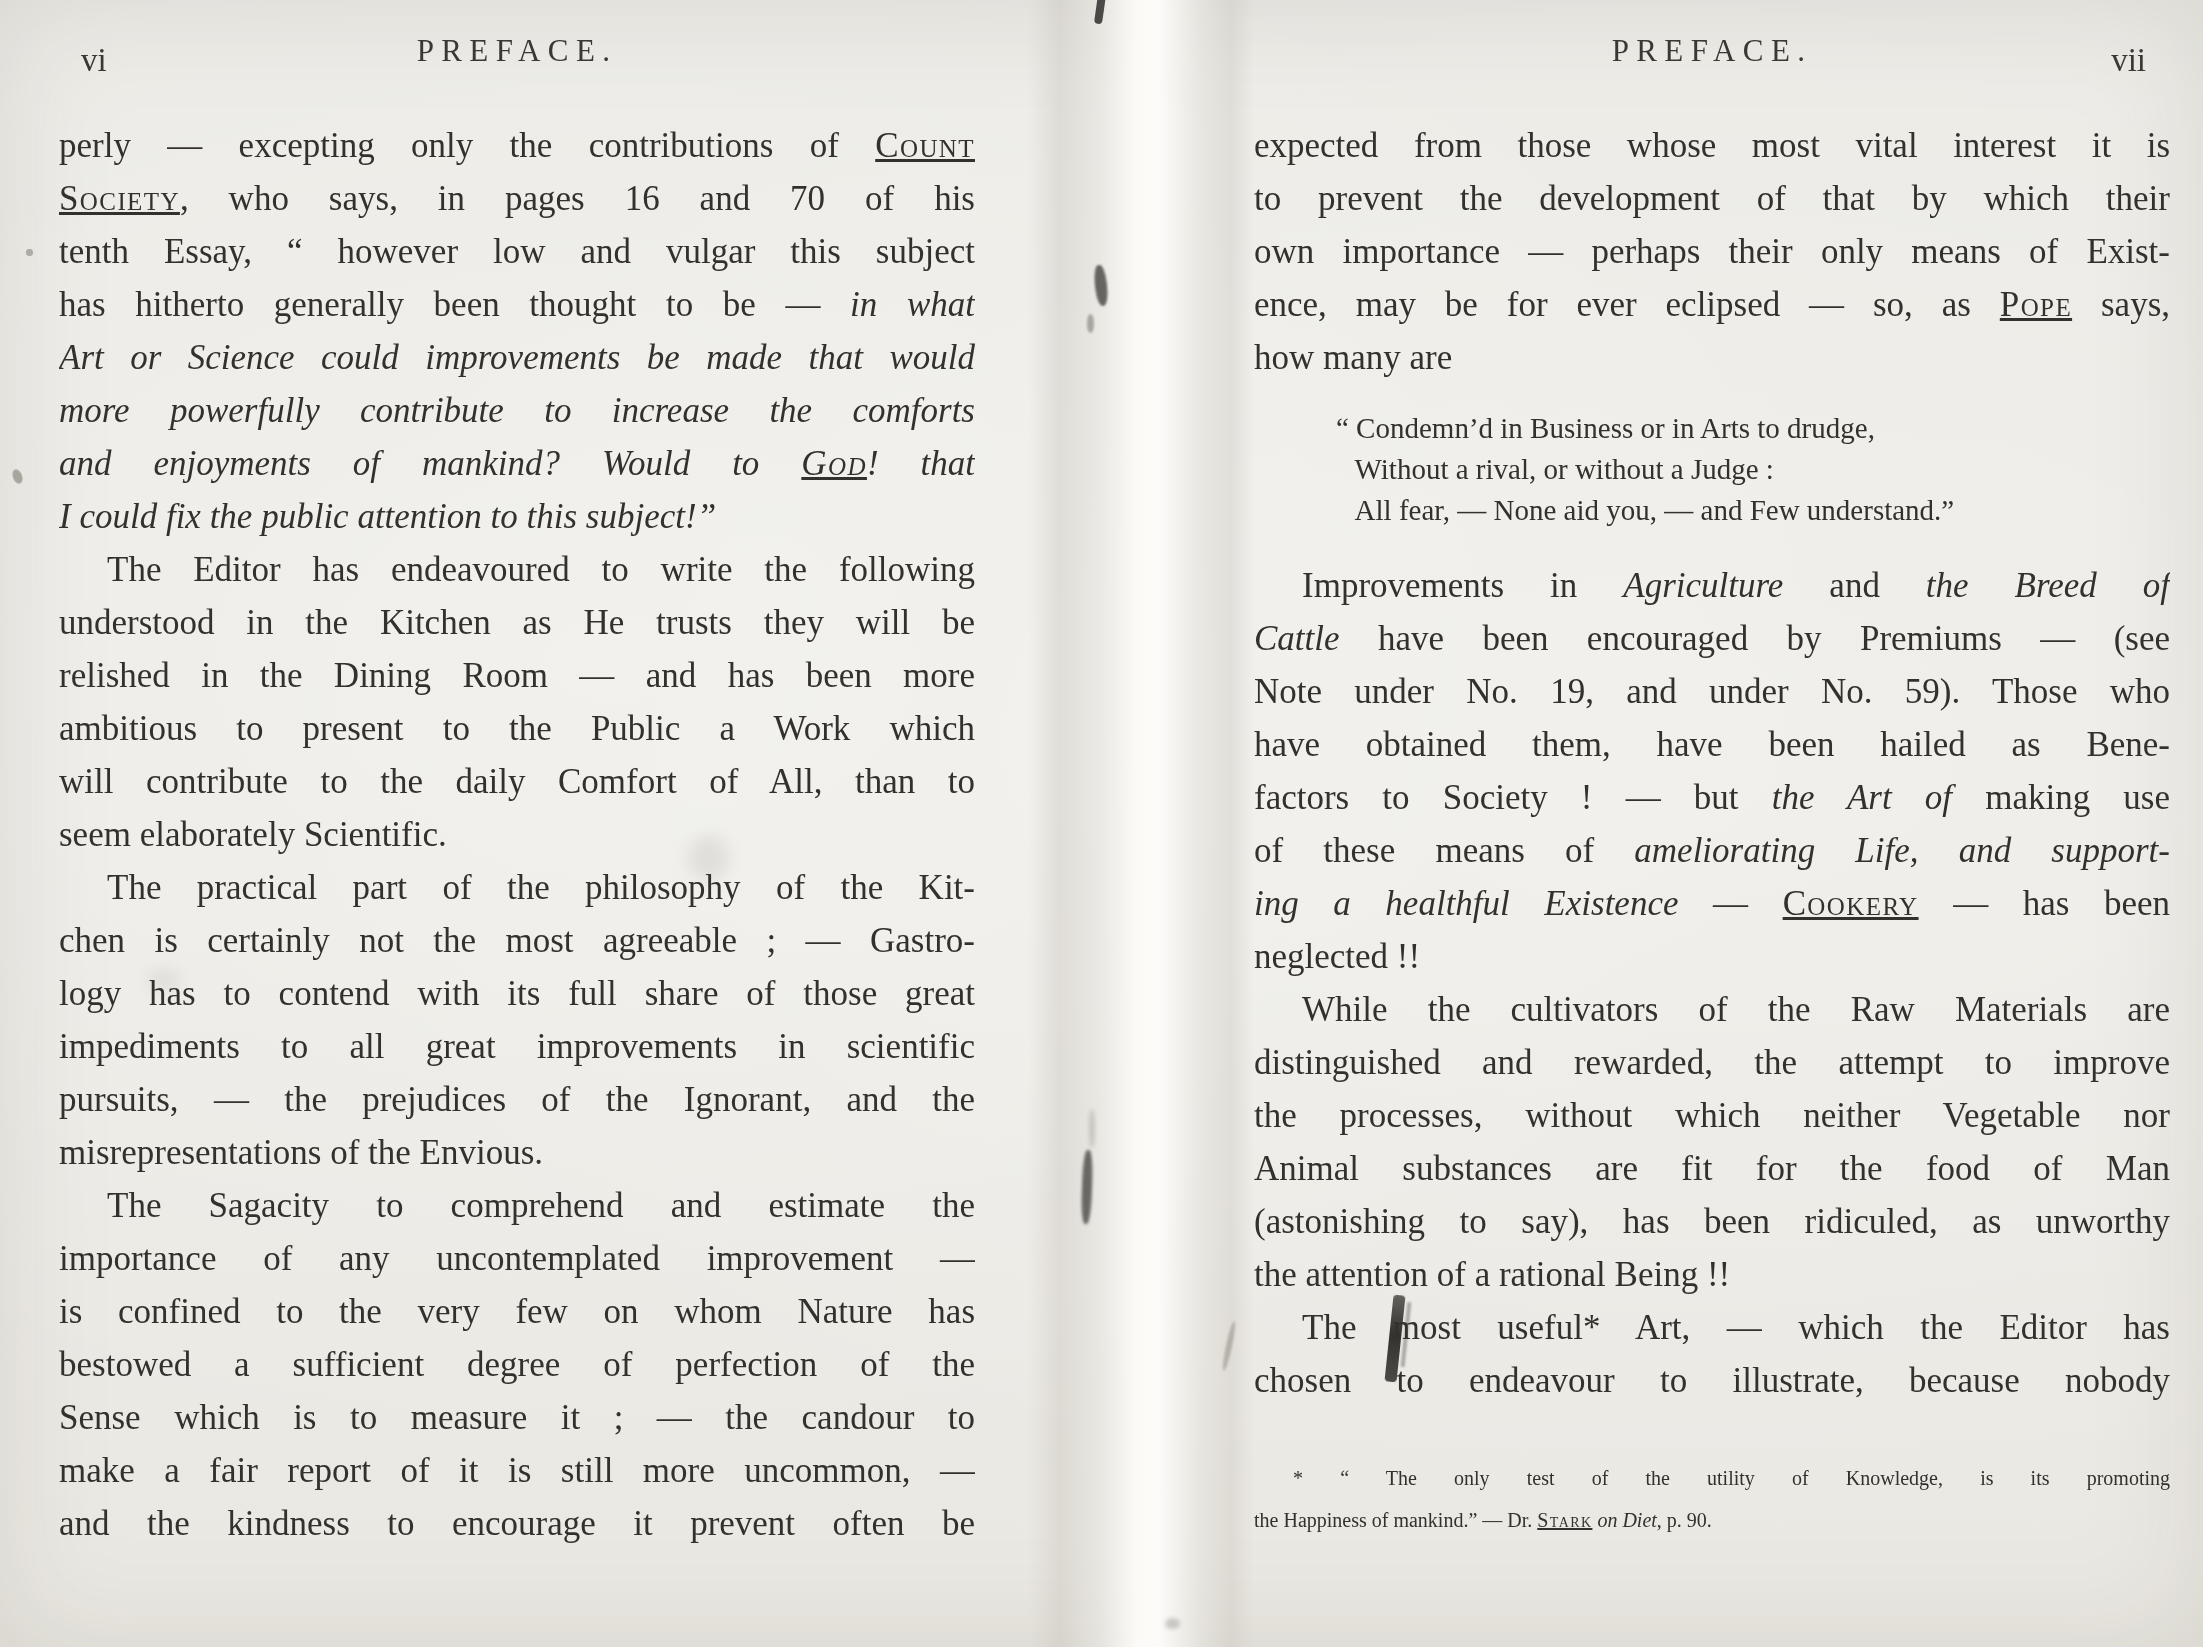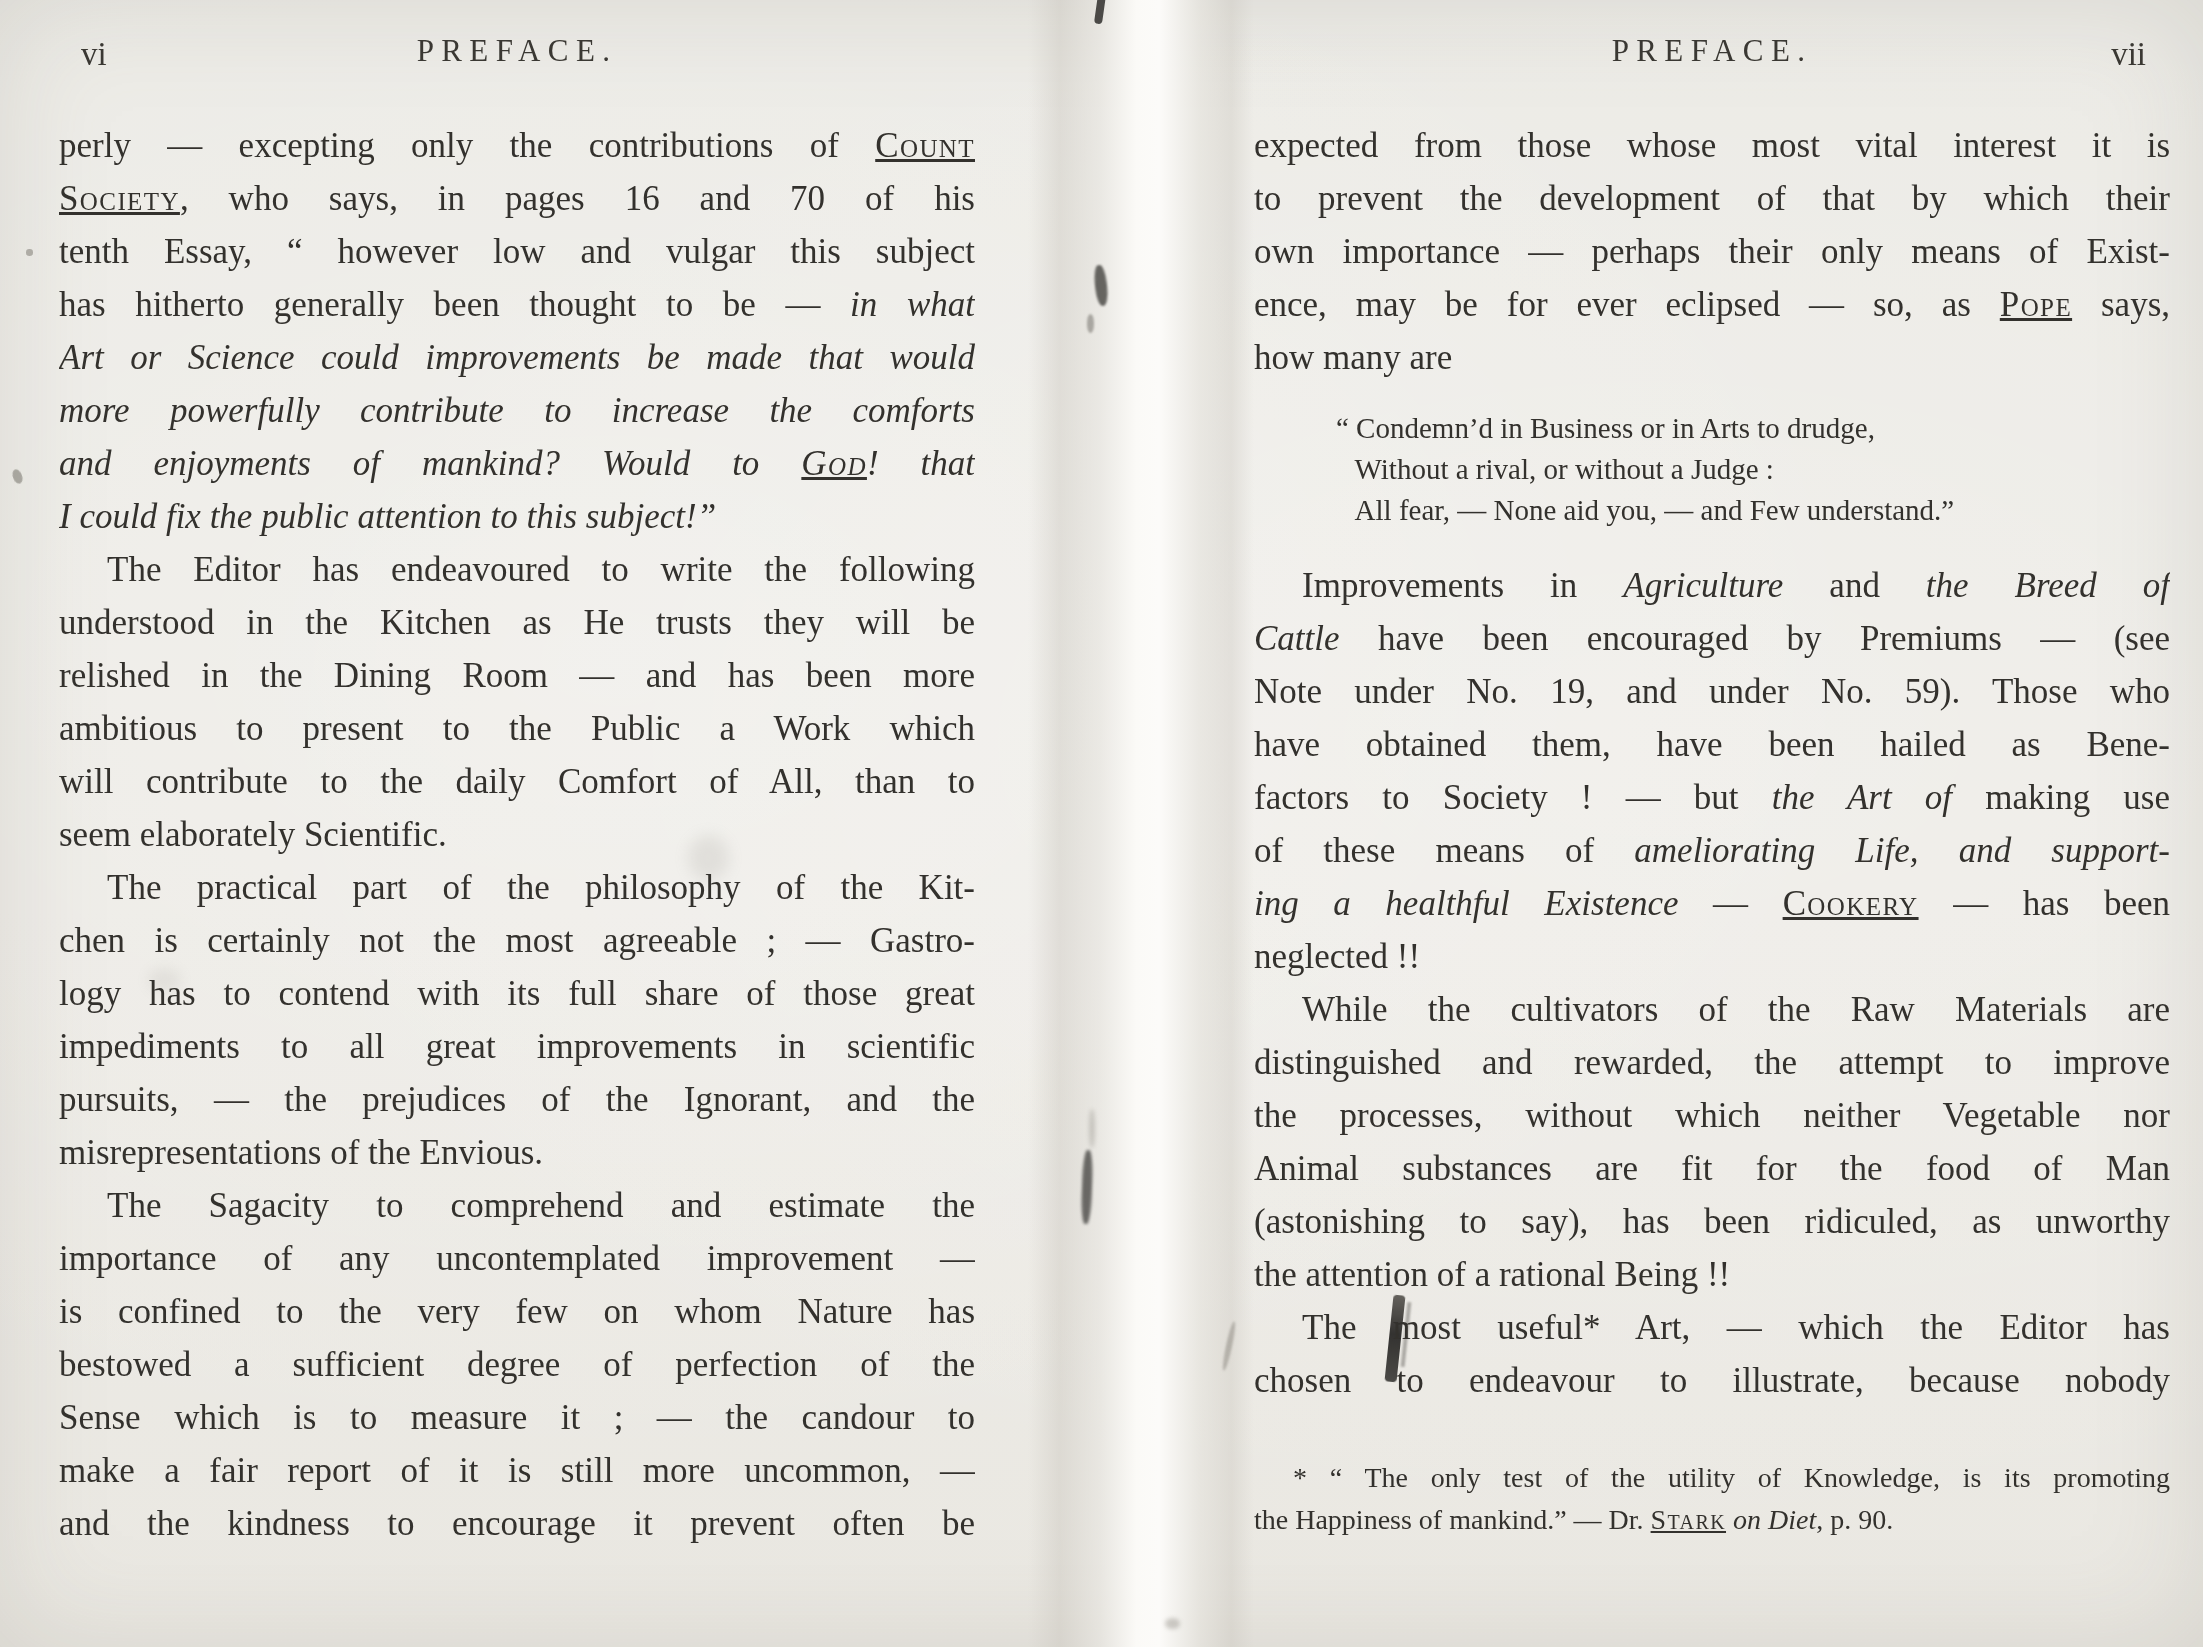--- a/index.html
+++ b/index.html
@@ -33,36 +33,36 @@
       rgba(205,201,193,0) 100%);
   }
   .page{position:absolute;top:0;width:916px;}
   .page.left{left:59px;}
   .page.right{left:1254px;}
   .header{position:absolute;top:33px;left:0;right:0;height:46px;}
   .running-title{
     display:block;text-align:center;
     font-size:31px;letter-spacing:7.4px;color:#3a3833;
   }
-  .pagenum{position:absolute;top:3px;font-size:33px;color:#3a3833;}
+  .pagenum{position:absolute;top:9px;font-size:33px;color:#3a3833;}
   .pagenum.pn-left{left:22px;}
   .pagenum.pn-right{right:24px;}
   .bodyblock{position:absolute;top:119px;left:0;right:0;}
   .line{
     font-size:35px;line-height:53px;
     text-align:justify;text-align-last:justify;
     overflow:hidden;white-space:normal;
   }
   .line.flush{text-align-last:left;}
   .bodyblock .line.indent,.body-part .line.indent{text-indent:48px;}
   .verse{margin:24px 16.7px 28px 82px;}
   .verse .line{font-size:29px;line-height:41px;text-align:center;text-align-last:left;}
   .verse .line.indent{text-indent:18.6px;}
   .footnote{margin-top:50px;}
-  .footnote .line{font-size:28px;line-height:42px;}
+  .footnote .line{font-size:20px;line-height:42px;}
   .footnote .line.indent{text-indent:39px;}
   .it{font-style:italic;}
   .sc{font-variant:small-caps;letter-spacing:1.4px;text-decoration:underline;}
   
   .artifact{position:absolute;pointer-events:none;}
   .smudge-top{left:1096px;top:-5.6px;width:8.3px;height:30px;background:#2f2e2b;border-radius:4.6px;transform:rotate(8deg);opacity:.85;}
   .smudge-mid{left:1095px;top:265px;width:12px;height:41px;background:#454440;border-radius:45%;filter:blur(0.9px);transform:rotate(-6deg);opacity:.8;}
   .smudge-mid2{left:1087px;top:314px;width:7.4px;height:18.6px;background:#6b6862;border-radius:50%;filter:blur(0.9px);opacity:.5;}
   .smudge-low{left:1082px;top:1150px;width:10.2px;height:74px;background:#4a4946;border-radius:40%;filter:blur(1.4px);transform:rotate(2deg);opacity:.8;}
   .smudge-low2{left:1089px;top:1109px;width:5.6px;height:39px;background:#7a766e;border-radius:50%;filter:blur(1.9px);opacity:.3;}

